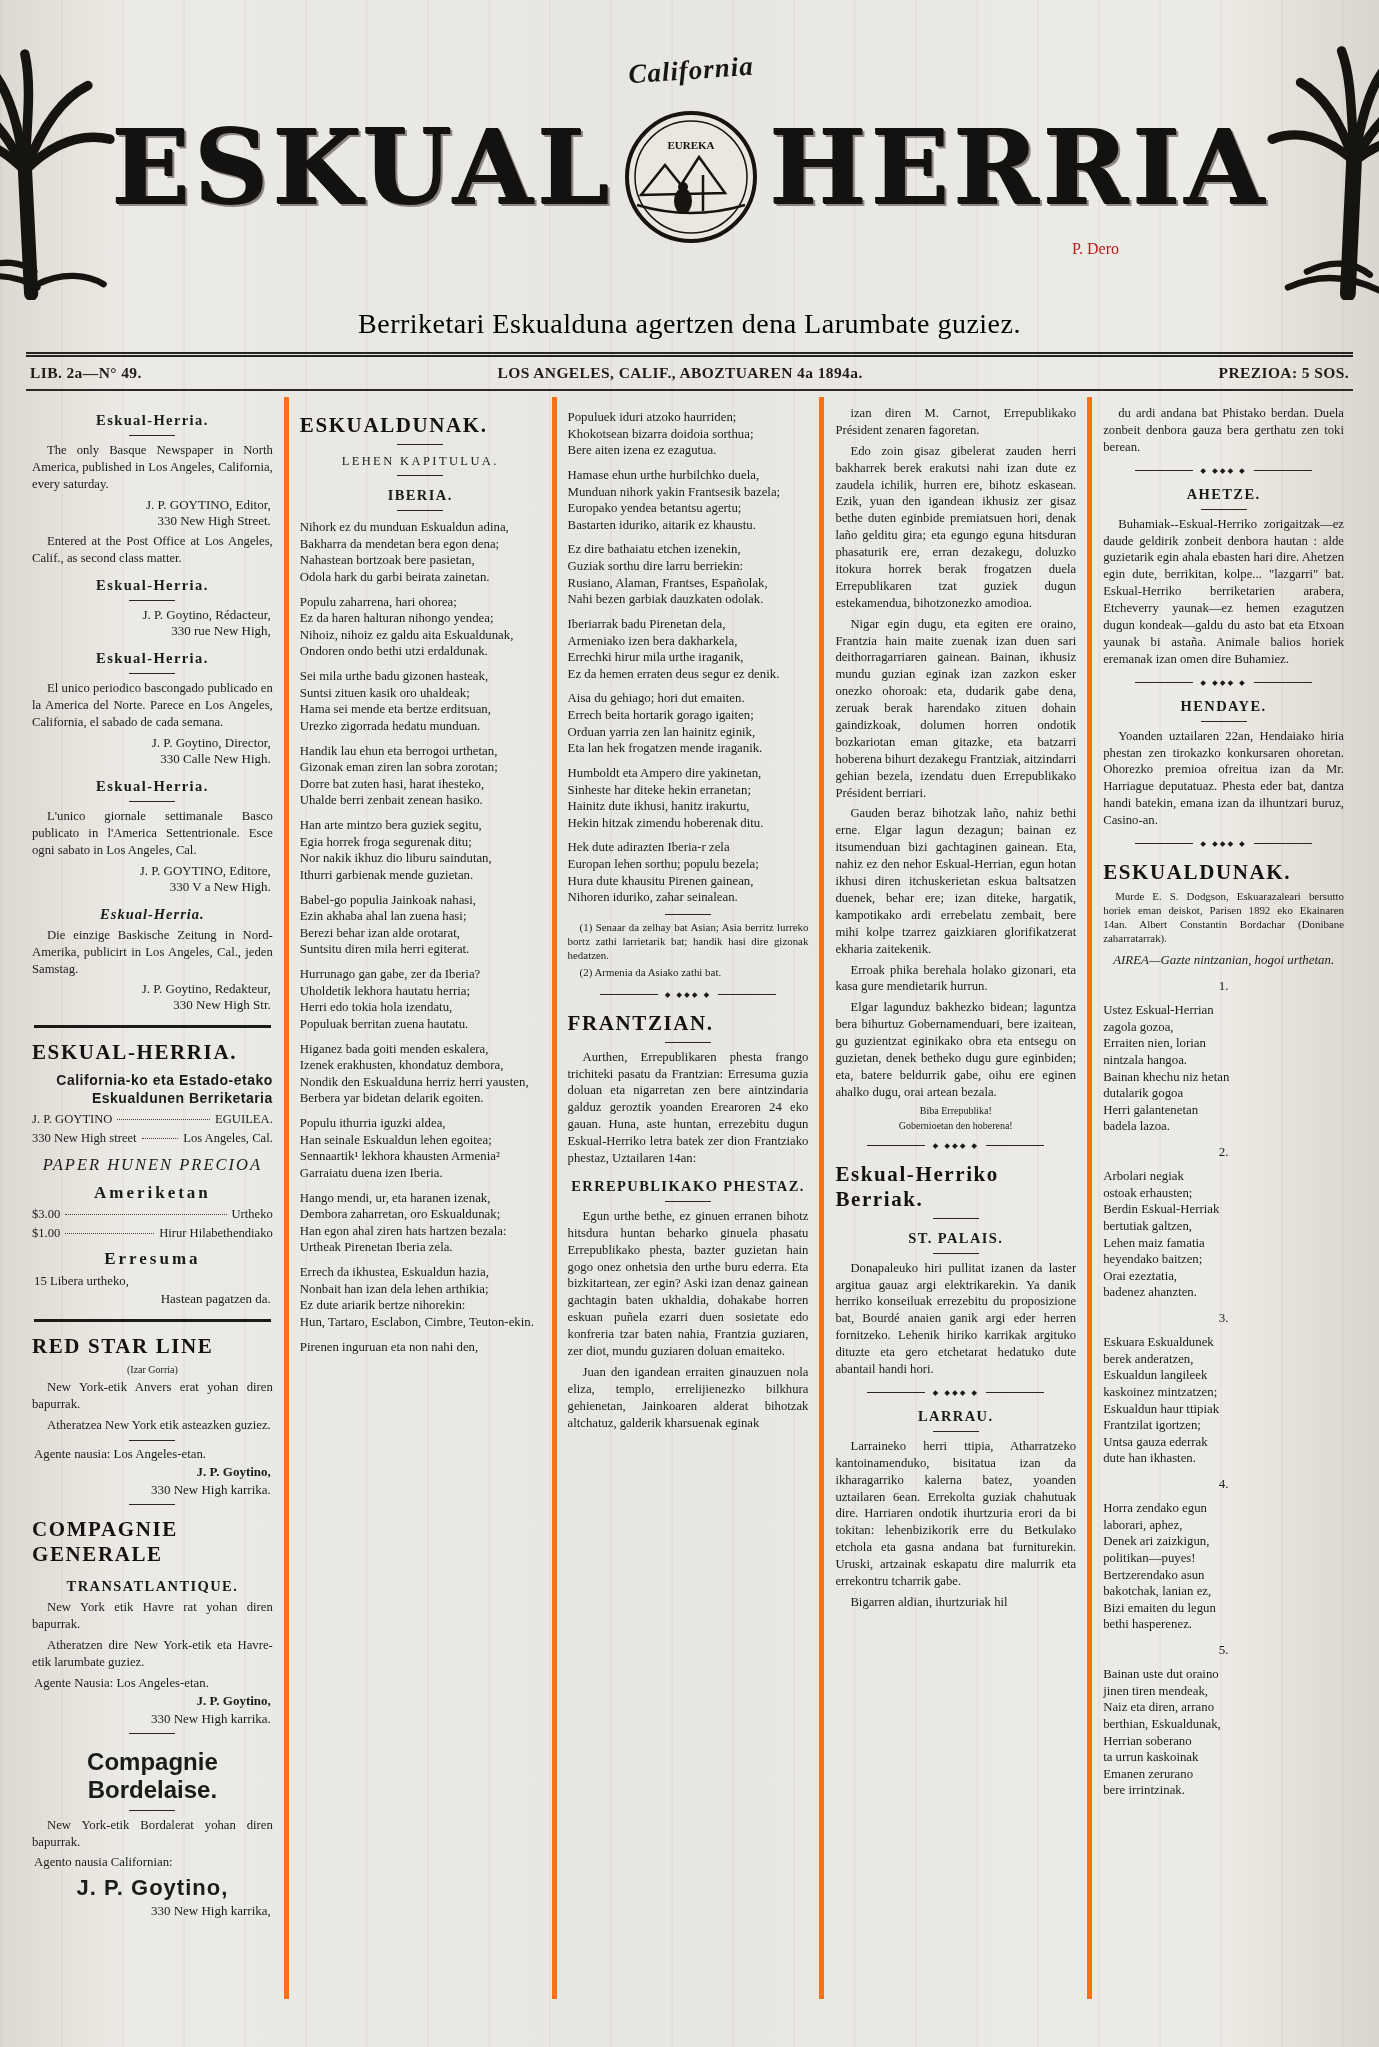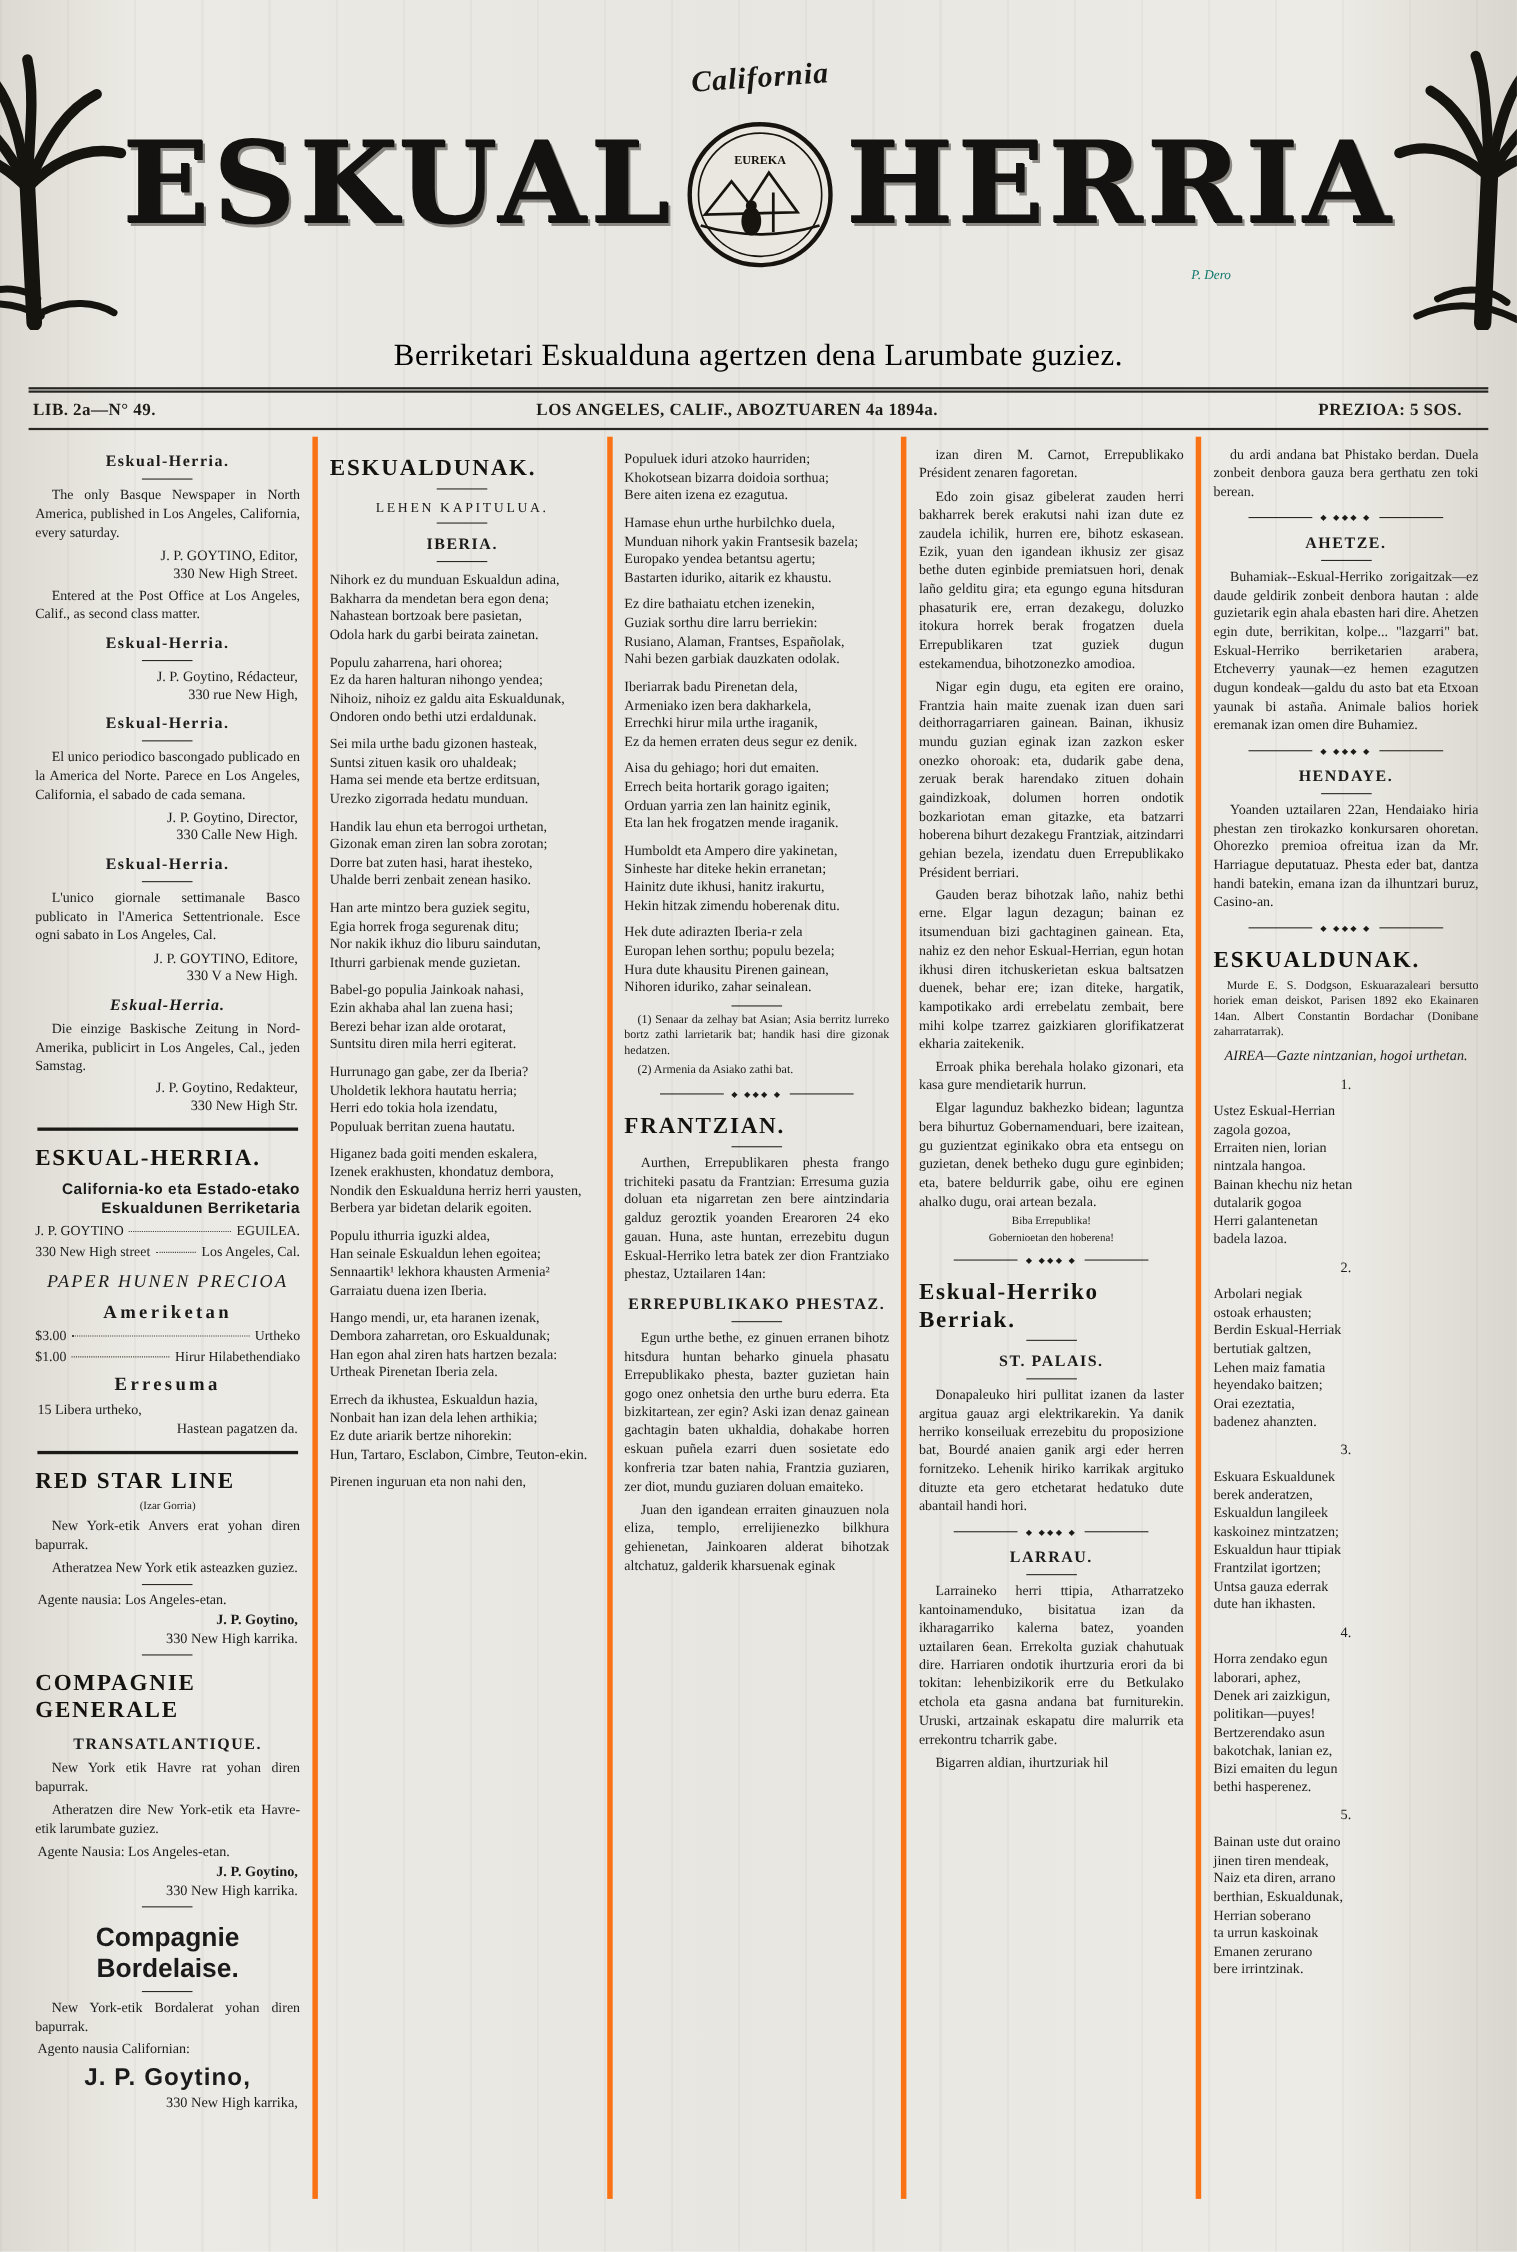--- a/index.html
+++ b/index.html
@@ -12,25 +12,25 @@
   }
   
   .masthead{position:relative;height:306px;padding-top:26px;display:flex;align-items:center;justify-content:center}
   .palm{flex:0 0 auto}
   .mast-title{display:flex;align-items:center;margin:0 -12px}
   .mast-word{font-family:"DejaVu Serif",serif;font-weight:700;font-size:103px;letter-spacing:4px;color:#141210;
              text-shadow:3px 3px 0 rgba(45,42,38,.5),1px 1px 0 #000;white-space:nowrap;line-height:1}
   .seal{position:relative;width:168px;height:210px;flex:0 0 auto;margin:0 -6px;top:-8px}
   .seal-cal{position:absolute;top:2px;left:50%;transform:translateX(-50%) rotate(-4deg);
             font-style:italic;font-weight:700;font-size:27px;letter-spacing:1px;color:#191714;white-space:nowrap}
-  .artist-sig{position:absolute;right:260px;bottom:48px;font-style:italic;font-size:12px;color:#0f766e}
+  .artist-sig{position:absolute;right:260px;bottom:48px;font-size:16px;color:#b91c1c}
   
   .subtitle{text-align:center;font-size:28px;letter-spacing:.5px;color:#000000;margin-top:2px}
   .rule2{border-top:5px double #262421;margin:12px 26px 0 26px}
-  .dateline{display:flex;justify-content:space-between;align-items:flex-start;padding:7px 50px 5px 30px;
+  .dateline{display:flex;justify-content:space-between;align-items:flex-start;padding:7px 30px 5px 30px;
             font-size:15.5px;font-weight:700;letter-spacing:.4px;color:#201d19}
   .rule1{border-top:2px solid #2a2724;margin:2px 26px 0 26px}
   
   .columns{display:flex;align-items:stretch;padding:6px 24px 0 28px;height:1608px;overflow:hidden}
   .col{flex:1 1 0;padding:4px 11px 0 11px;border-right:5px solid #f97316;overflow:hidden}
   .col:last-child{border-right:none}
   .col:first-child{padding-left:4px}
   
   .h1{font-weight:700;font-size:21px;letter-spacing:1.6px;margin:12px 0 5px;color:#15130f}
   .h1sans{font-family:"Liberation Sans",sans-serif;font-weight:700;font-size:24px;text-align:center;margin:14px 0 5px}

